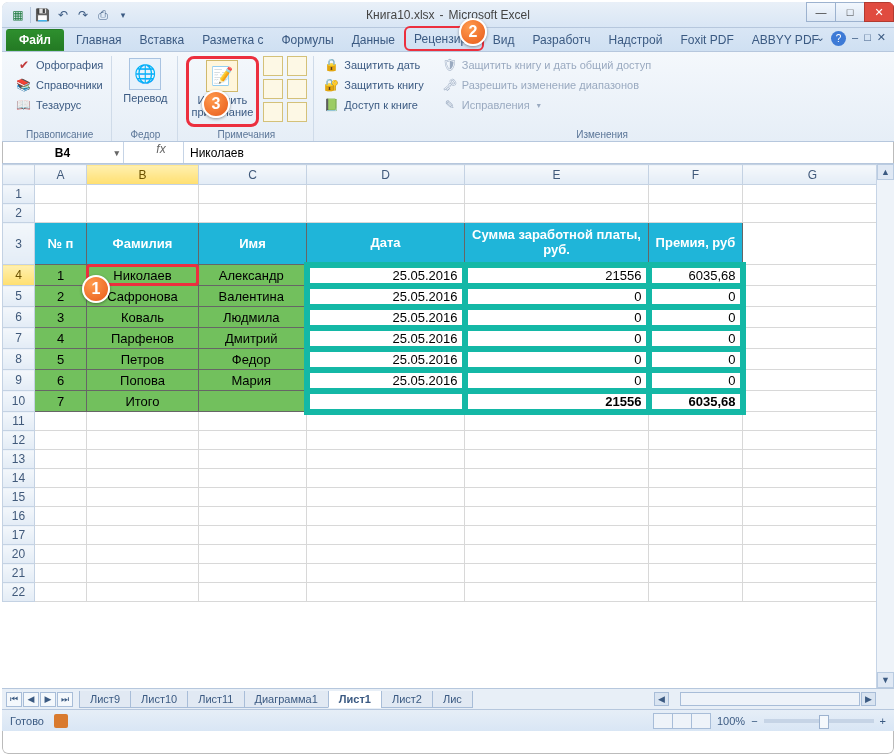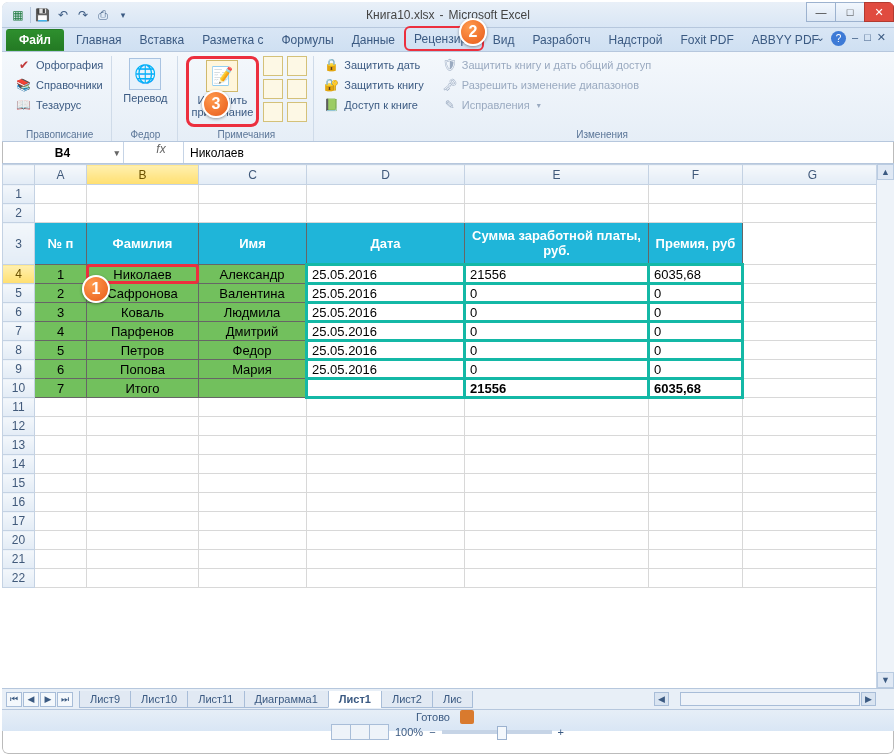--- a/index.html
+++ b/index.html
@@ -52,21 +52,21 @@
   .hdr td { background: linear-gradient(#f6f9fc,#e3ecf6); border: 1px solid #c4d2e3; font-size: 12px; text-align: center; height: 20px; color: #40597a; }
   .hdr td.sel { background: linear-gradient(#fff0b0,#ffdf70); color: #6b5100; }
   .rowhdr { background: linear-gradient(#f3f7fb,#e3ecf6); border: 1px solid #c4d2e3; text-align: center; font-size: 12px; width: 32px; color: #40597a; }
   .rowhdr.sel { background: linear-gradient(#fff0b0,#ffdf70); color: #6b5100; }
   .cell { border: 1px solid #d5d5d5; height: 19px; font-size: 13px; padding: 0 4px; }
   .empty { border: 1px solid #d8d8d8; }
 
   .th-blue { background: #1fb5d9; color: #fff; font-weight: bold; text-align: center; border: 1px solid #666; }
   .th-tall { height: 42px; }
   .d-green { background: #72c05d; text-align: center; border: 1px solid #666; }
-  .d-white { background: #fff; text-align: left; border: 3px solid #14b8a6; }
+  .d-white { background: #fff; text-align: right; border: 6px solid #14b8a6; }
 
   .sel-cell { position: relative; }
   .sel-cell::after { content: ""; position: absolute; inset: -1px; border: 3px solid #ec2f3e; border-radius: 4px; pointer-events: none; }
 
   
   .callout { position: absolute; width: 28px; height: 28px; border-radius: 50%; background: radial-gradient(circle at 35% 30%, #ff9a4d, #e75a1a); border: 2px solid #fff; box-shadow: 0 1px 3px rgba(0,0,0,.4); color: #fff; font-weight: bold; font-size: 16px; display: flex; align-items: center; justify-content: center; z-index: 50; }
 
   
   .sheetbar { height: 21px; background: #e8eff7; border-top: 1px solid #b6c7dd; display: flex; align-items: center; font-size: 11px; padding-left: 4px; position: relative; }
   .sheet-nav { display: flex; gap: 1px; margin-right: 6px; }
@@ -77,21 +77,21 @@
   .scroll-tr span { width: 15px; height: 14px; background: #d9e4f1; border: 1px solid #a8bdd8; font-size: 9px; text-align: center; line-height: 12px; color: #3b5a82;}
   .mini-track { width: 180px; height: 14px; background: #eef3f9; border: 1px solid #a8bdd8; margin-left: 10px;}
 
   
   .vsb { position: absolute; right: 0; top: 0; bottom: 0; width: 18px; background: #eef3f9; border-left: 1px solid #c6d4e6; }
   .vsb .btn { height: 16px; background: #dfe8f4; border: 1px solid #b9cbe1; font-size: 9px; text-align: center; line-height: 14px; color: #3b5a82;}
   .vsb .track { flex: 1; }
   .vsb { display: flex; flex-direction: column; }
 
   
-  .status { height: 22px; background: linear-gradient(#e6eef7,#d9e6f5); border-top: 1px solid #b6c7dd; display: flex; align-items: center; font-size: 11px; padding: 0 8px; color: #3b5a82; justify-content: space-between; flex-direction: column; }
+  .status { height: 22px; background: linear-gradient(#e6eef7,#d9e6f5); border-top: 1px solid #b6c7dd; display: flex; align-items: center; font-size: 11px; padding: 0 8px; color: #3b5a82; justify-content: space-between; }
   .zoom { display: flex; align-items: center; gap: 6px; }
   .zslider { width: 110px; height: 4px; background: #c6d4e6; position: relative; }
   .zslider::after { content: ""; position: absolute; left: 50%; top: -4px; width: 8px; height: 12px; background: #f4f8fc; border: 1px solid #9cb2cf; }
   .view-btns { display: flex; gap: 0; }
   .view-btns span { width: 20px; height: 16px; border: 1px solid #a8bdd8; background: #eef3f9; margin-left: -1px;}
   .rec-ico { width:14px; height:14px; background:#d97a2e; border-radius:2px; display:inline-block; margin-right:6px;}
 </style>
 </head>
 <body>
 

